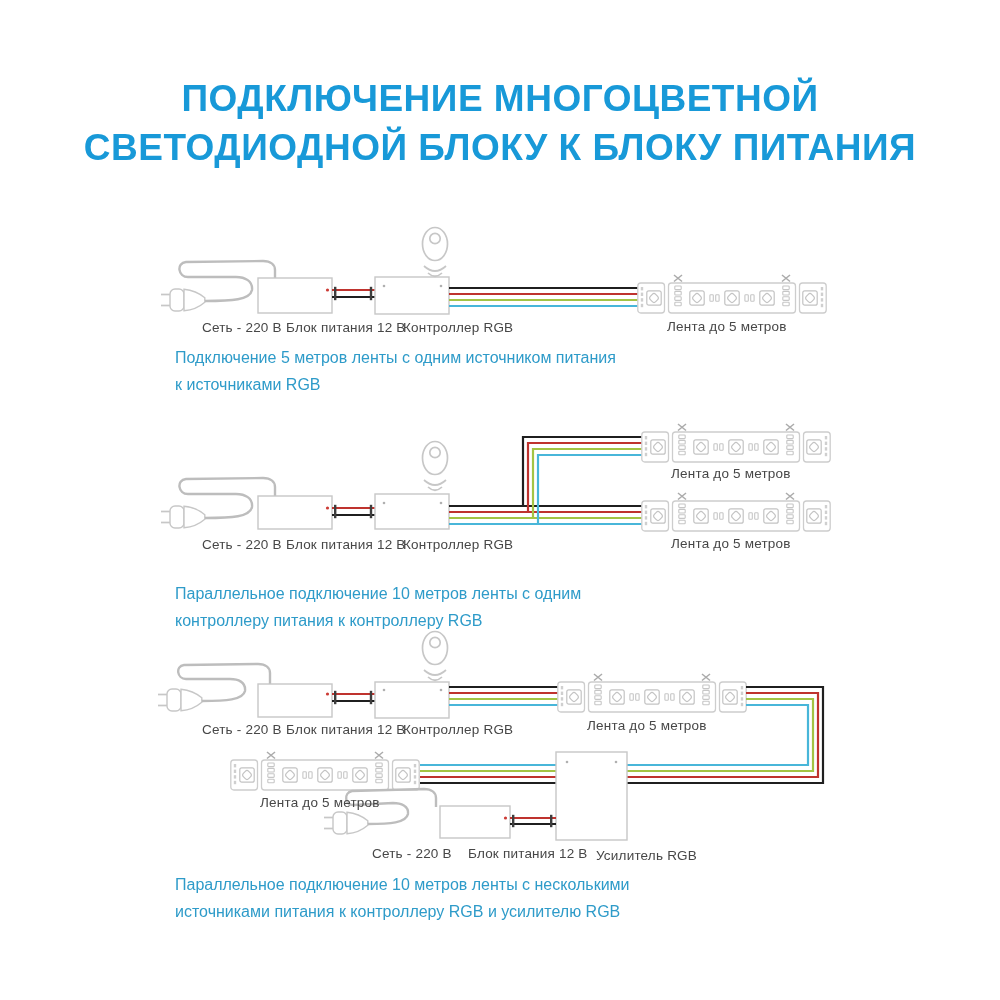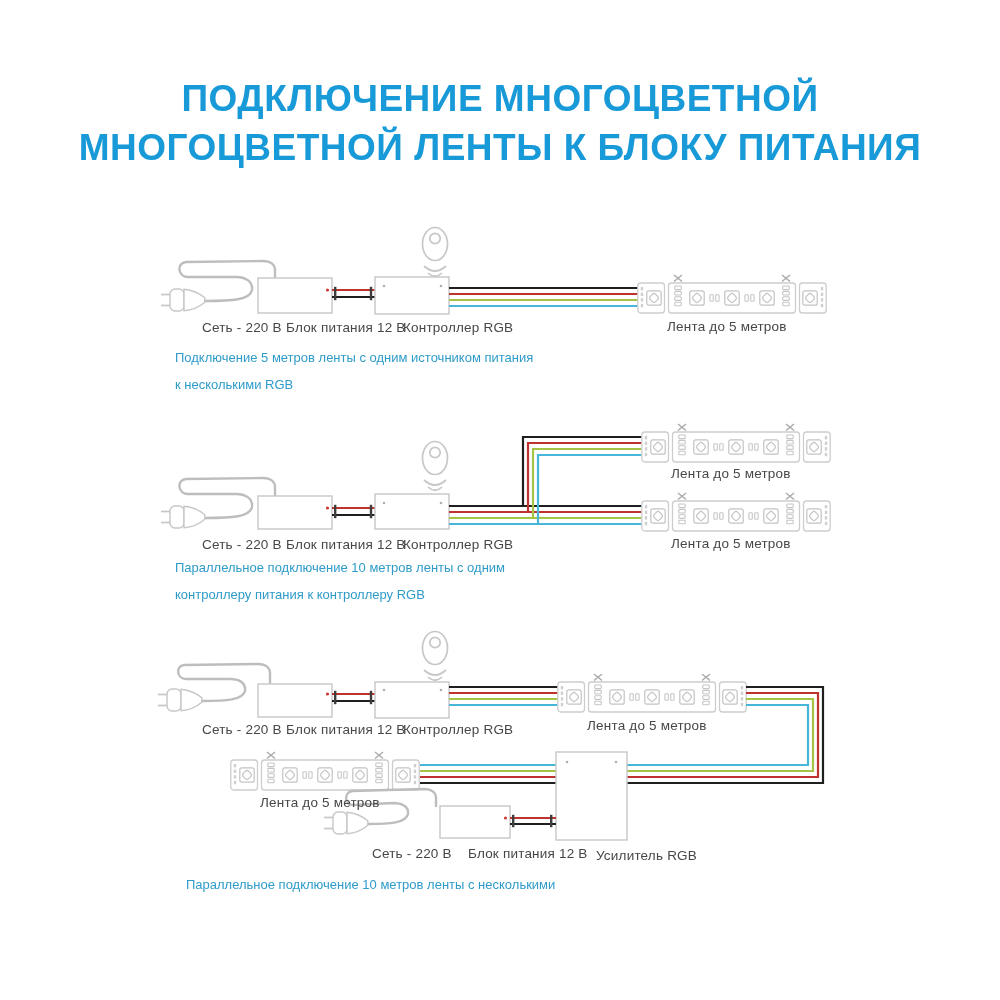--- a/index.html
+++ b/index.html
@@ -7,21 +7,21 @@
     position:relative;width:1000px;height:1000px;background:#fff;overflow:hidden;
     font-family:"Liberation Sans", sans-serif;
     text-decoration:underline;
   }
   .title{
     position:absolute;top:74px;left:0;width:1000px;text-align:center;
     font-size:37px;line-height:49px;font-weight:bold;letter-spacing:.5px;
     color:var(--title,#1899d8);
   }
   .caption{
-    position:absolute;font-size:13px;line-height:27px;
+    position:absolute;font-size:16px;line-height:27px;
     color:var(--caption,#2e9bc9);white-space:nowrap;
   }
   .clabel{
     position:absolute;font-size:13.5px;letter-spacing:.2px;
     color:var(--label,#474747);white-space:nowrap;margin-left:27px;
   }
   svg.art{position:absolute;left:0;top:0;}
   .box{fill:#fff;stroke:var(--outline,#c7c7c7);stroke-width:1.4;}
   .oline{stroke:var(--outline,#c7c7c7);stroke-width:1.7;fill:none;}
   .strip-seg{fill:#fff;stroke:#cdcdcd;stroke-width:1.3;}
@@ -39,21 +39,21 @@
   .wc{stroke:var(--wire-cyan,#48b6d9);}
   .cord{fill:none;stroke:#bdbdbd;stroke-width:2.4;}
 </style>
 </head>
 <body>
 
 <div class="page">
 
   <div class="title">
     <div>ПОДКЛЮЧЕНИЕ МНОГОЦВЕТНОЙ</div>
-    <div>МНОГОЦВЕТНОЙ ЛЕНТЫ К БЛОКУ ПИТАНИЯ</div>
+    <div>СВЕТОДИОДНОЙ БЛОКУ К БЛОКУ ПИТАНИЯ</div>
   </div>
 
   <svg class="art" width="1000" height="1000" viewBox="0 0 1000 1000">
     <defs>
 
       <g id="sym-plug">
         <line x1="-32" y1="-5.5" x2="-21" y2="-5.5" class="oline"></line>
         <line x1="-32" y1="5.5" x2="-21" y2="5.5" class="oline"></line>
         <rect x="-23" y="-11" width="14" height="22" rx="5" class="box"></rect>
         <path d="M -9 -10.8 C 0 -10, 8 -5.5, 11.8 -2.2 L 11.8 2.2 C 8 5.5, 0 10, -9 10.8 Z" class="box"></path>
@@ -222,23 +222,24 @@
   <div class="clabel" style="left:259px;top:722px">Блок питания 12 В</div>
   <div class="clabel" style="left:376px;top:722px">Контроллер RGB</div>
   <div class="clabel" style="left:560px;top:718px">Лента до 5 метров</div>
   <div class="clabel" style="left:233px;top:795px">Лента до 5 метров</div>
   <div class="clabel" style="left:345px;top:846px">Сеть - 220 В</div>
   <div class="clabel" style="left:441px;top:846px">Блок питания 12 В</div>
   <div class="clabel" style="left:569px;top:848px">Усилитель RGB</div>
 
   <div class="caption" style="left:175px;top:344px">
     <div>Подключение 5 метров ленты с одним источником питания</div>
-    <div>к несколькими RGB</div>
-  </div>
-  <div class="caption" style="left:175px;top:554px">
+    <div>к источниками RGB</div>
+  </div>
+  <div class="caption" style="left:175px;top:580px">
     <div>Параллельное подключение 10 метров ленты с одним</div>
     <div>контроллеру питания к контроллеру RGB</div>
   </div>
-  <div class="caption" style="left:186px;top:871px">
+  <div class="caption" style="left:175px;top:871px">
     <div>Параллельное подключение 10 метров ленты с несколькими</div>
+    <div>источниками питания к контроллеру RGB и усилителю RGB</div>
   </div>
 
 </div>
 
 </body></html>

